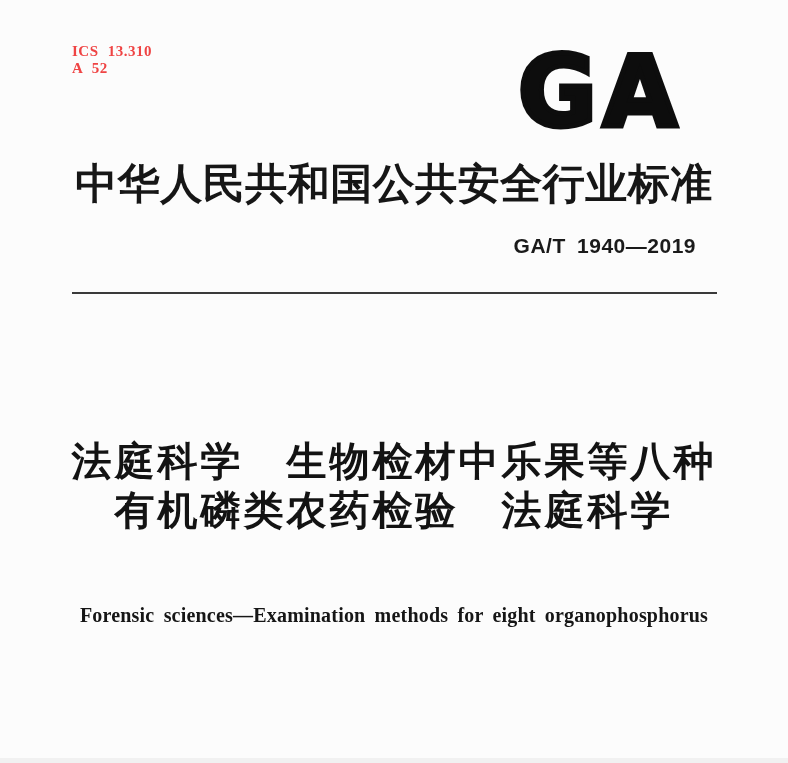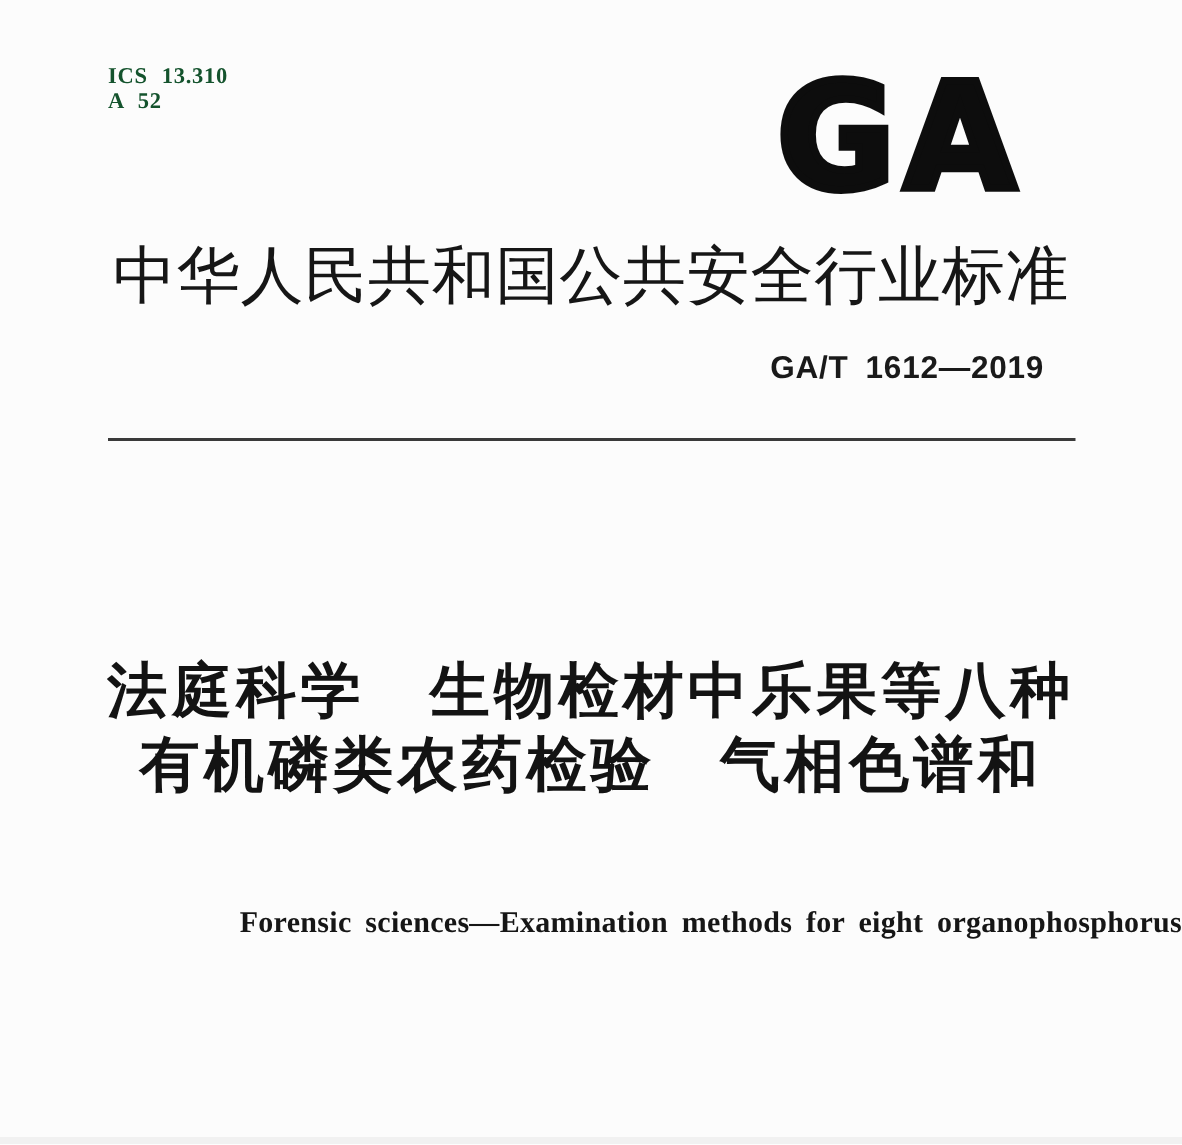--- a/index.html
+++ b/index.html
@@ -20,21 +20,21 @@
   .ics-block {
     position: absolute;
     left: 72px;
     top: 43px;
     font-family: "Liberation Serif", serif;
     font-weight: bold;
     font-size: 15px;
     line-height: 17px;
     letter-spacing: 0.5px;
     word-spacing: 5px;
-    color: #14532d;
+    color: #ef4444;
   }
   
   .ga-logo {
     position: absolute;
     left: 518px;
     top: 44px;
     font-family: "DejaVu Sans", "Liberation Sans", sans-serif;
     font-weight: 900;
     font-size: 96px;
     line-height: 94px;
@@ -45,21 +45,21 @@
     transform-origin: top left;
   }
   
   .standard-category {
     position: absolute;
     left: 0;
     top: 158px;
     width: 788px;
     text-align: center;
     font-family: "Liberation Sans", sans-serif;
-    font-weight: normal;
+    font-weight: bold;
     font-size: 42px;
     line-height: 52px;
     letter-spacing: 0.5px;
     color: #161616;
   }
   
   .standard-number {
     position: absolute;
     right: 92px;
     top: 233px;
@@ -92,21 +92,21 @@
     line-height: 49px;
     letter-spacing: 3px;
     color: #131313;
   }
   
   .en-title {
     position: absolute;
     left: 0;
     top: 599px;
     width: 788px;
-    text-align: right;
+    text-align: center;
     font-family: "Liberation Serif", serif;
     font-weight: bold;
     font-size: 20px;
     line-height: 32px;
     letter-spacing: 0.2px;
     word-spacing: 4px;
     color: #161616;
   }
   
   .scan-edge {
@@ -125,27 +125,27 @@
 
   <div class="ics-block">
     <div>ICS 13.310</div>
     <div>A 52</div>
   </div>
 
   <div class="ga-logo">GA</div>
 
   <div class="standard-category">中华人民共和国公共安全行业标准</div>
 
-  <div class="standard-number">GA/T 1612—2019</div>
+  <div class="standard-number">GA/T 1940—2019</div>
 
   <div class="divider-rule"></div>
 
   <div class="cn-title">
     <div>法庭科学　生物检材中乐果等八种</div>
-    <div>有机磷类农药检验　气相色谱和</div>
+    <div>有机磷类农药检验　法庭科学</div>
   </div>
 
   <div class="en-title">
     <div>Forensic sciences—Examination methods for eight organophosphorus</div>
   </div>
 
   <div class="scan-edge"></div>
 
 </div>
 

